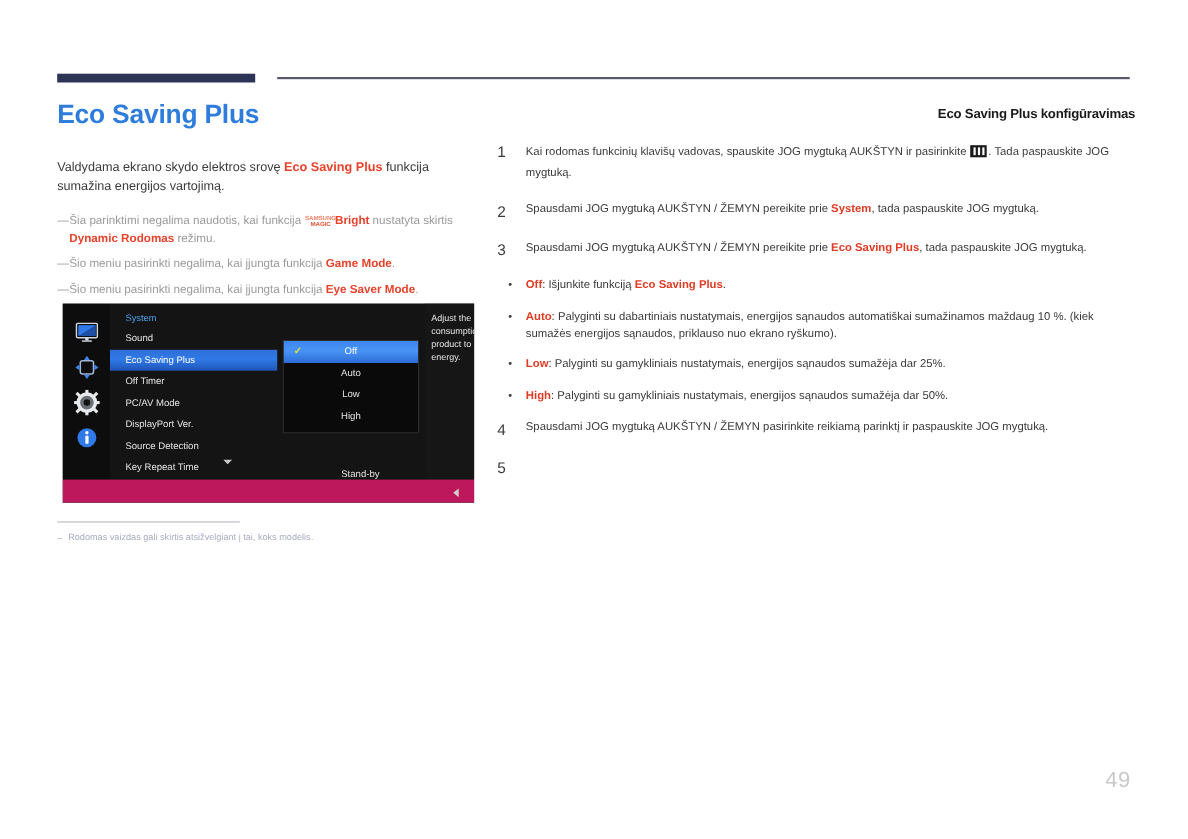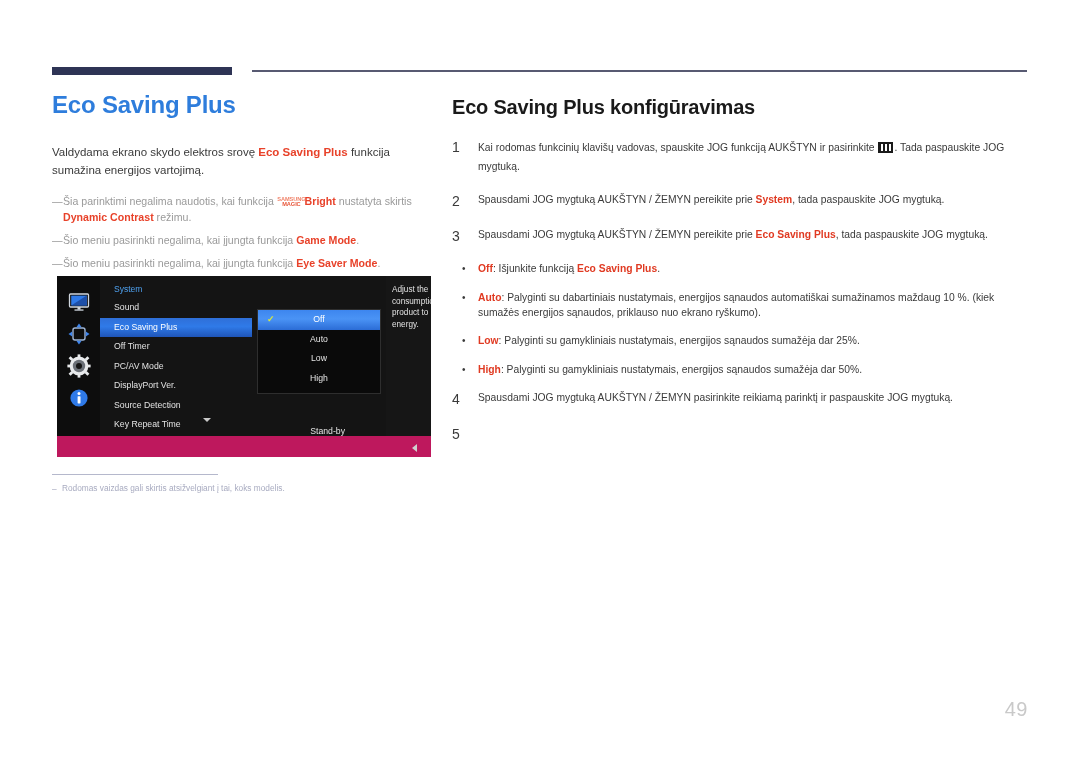--- a/index.html
+++ b/index.html
@@ -250,25 +250,26 @@
     width: 370px;
     display: flex;
     font-size: 8.3px;
     color: #a8abc0;
     line-height: 1.4;
   }
   #footnote .note-dash { width: 10px; font-size: 8.3px; color:#a8abc0; }
 
   
   #section-title {
-    font-size: 20px;
+    font-size: 12px;
     font-weight: bold;
     color: #1a1a1a;
     margin: 0 0 19px 0;
     letter-spacing: -0.2px;
+    text-align: right;
   }
   .step {
     display: flex;
     align-items: flex-start;
     margin-bottom: 16px;
   }
   .step-num {
     flex: 0 0 auto;
     width: 26px;
     font-size: 14px;
@@ -339,21 +340,21 @@
 <div id="top-rule-thin"></div>
 
 <div id="left-col">
 
   <h1 id="page-title">Eco Saving Plus</h1>
 
   <p id="intro-paragraph"><span>Valdydama ekrano skydo elektros srovę </span><span class="red">Eco Saving Plus</span><span> funkcija sumažina energijos vartojimą.</span></p>
 
   <div class="note-row">
     <span class="note-dash">—</span>
-    <span class="note-text"><span>Šia parinktimi negalima naudotis, kai funkcija </span><span class="magic-logo"><span class="m1">SAMSUNG</span><span class="m2">MAGIC</span></span><span class="red">Bright</span><span> nustatyta skirtis </span><br><span class="red">Dynamic Contrast</span><span> režimu.</span></span>
+    <span class="note-text"><span>Šia parinktimi negalima naudotis, kai funkcija </span><span class="magic-logo"><span class="m1">SAMSUNG</span><span class="m2">MAGIC</span></span><span class="red">Bright</span><span> nustatyta skirtis </span><br><span class="red">Dynamic Rodomas</span><span> režimu.</span></span>
   </div>
 
   <div class="note-row">
     <span class="note-dash">—</span>
     <span class="note-text"><span>Šio meniu pasirinkti negalima, kai įjungta funkcija </span><span class="red">Game Mode</span><span>.</span></span>
   </div>
 
   <div class="note-row">
     <span class="note-dash">—</span>
     <span class="note-text"><span>Šio meniu pasirinkti negalima, kai įjungta funkcija </span><span class="red">Eye Saver Mode</span><span>.</span></span>
@@ -455,21 +456,21 @@
   <span class="note-dash">–</span>
   <span>Rodomas vaizdas gali skirtis atsižvelgiant į tai, koks modelis.</span>
 </div>
 
 <div id="right-col">
 
   <h2 id="section-title">Eco Saving Plus konfigūravimas</h2>
 
   <div class="step">
     <div class="step-num">1</div>
-    <div class="step-text"><span>Kai rodomas funkcinių klavišų vadovas, spauskite JOG funkciją AUKŠTYN ir pasirinkite </span><span class="menu-key-icon"><i></i><i></i><i></i></span><span>. Tada paspauskite JOG mygtuką.</span></div>
+    <div class="step-text"><span>Kai rodomas funkcinių klavišų vadovas, spauskite JOG mygtuką AUKŠTYN ir pasirinkite </span><span class="menu-key-icon"><i></i><i></i><i></i></span><span>. Tada paspauskite JOG mygtuką.</span></div>
   </div>
 
   <div class="step">
     <div class="step-num">2</div>
     <div class="step-text tight"><span>Spausdami JOG mygtuką AUKŠTYN / ŽEMYN pereikite prie </span><span class="red-dark">System</span><span>, tada paspauskite JOG mygtuką.</span></div>
   </div>
 
   <div class="step">
     <div class="step-num">3</div>
     <div class="step-text tight"><span>Spausdami JOG mygtuką AUKŠTYN / ŽEMYN pereikite prie </span><span class="red-dark">Eco Saving Plus</span><span>, tada paspauskite JOG mygtuką.</span></div>

